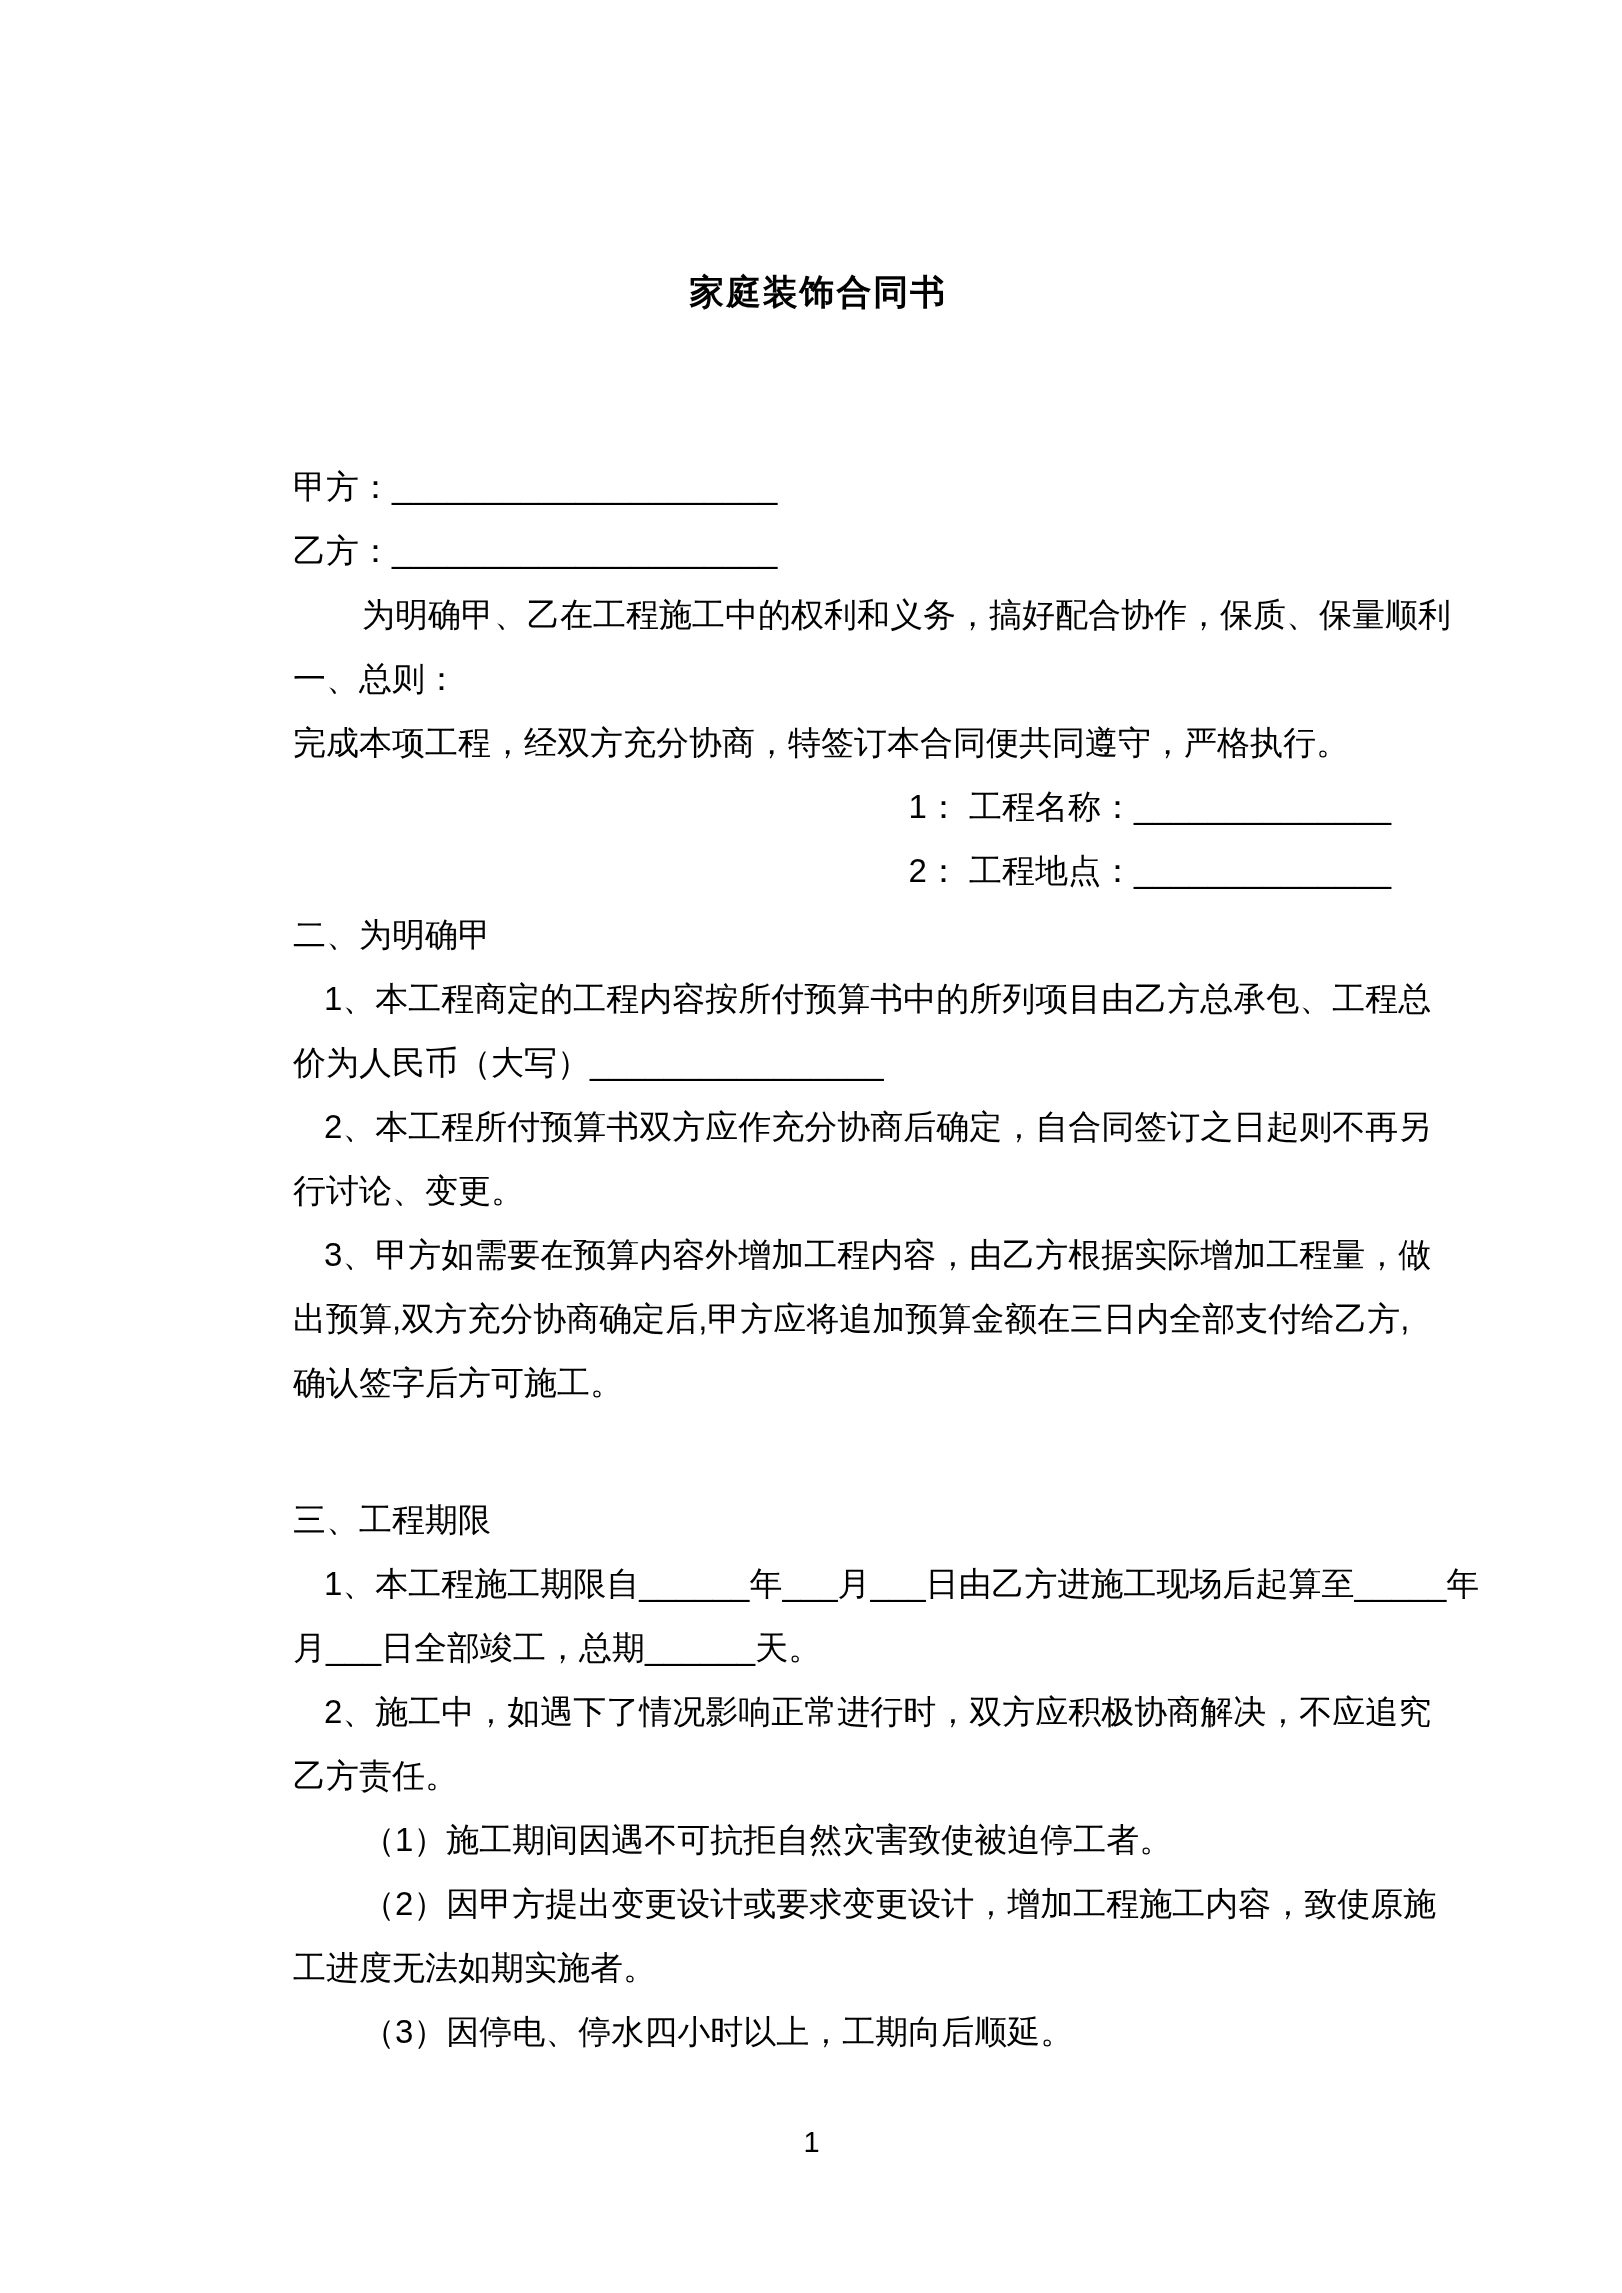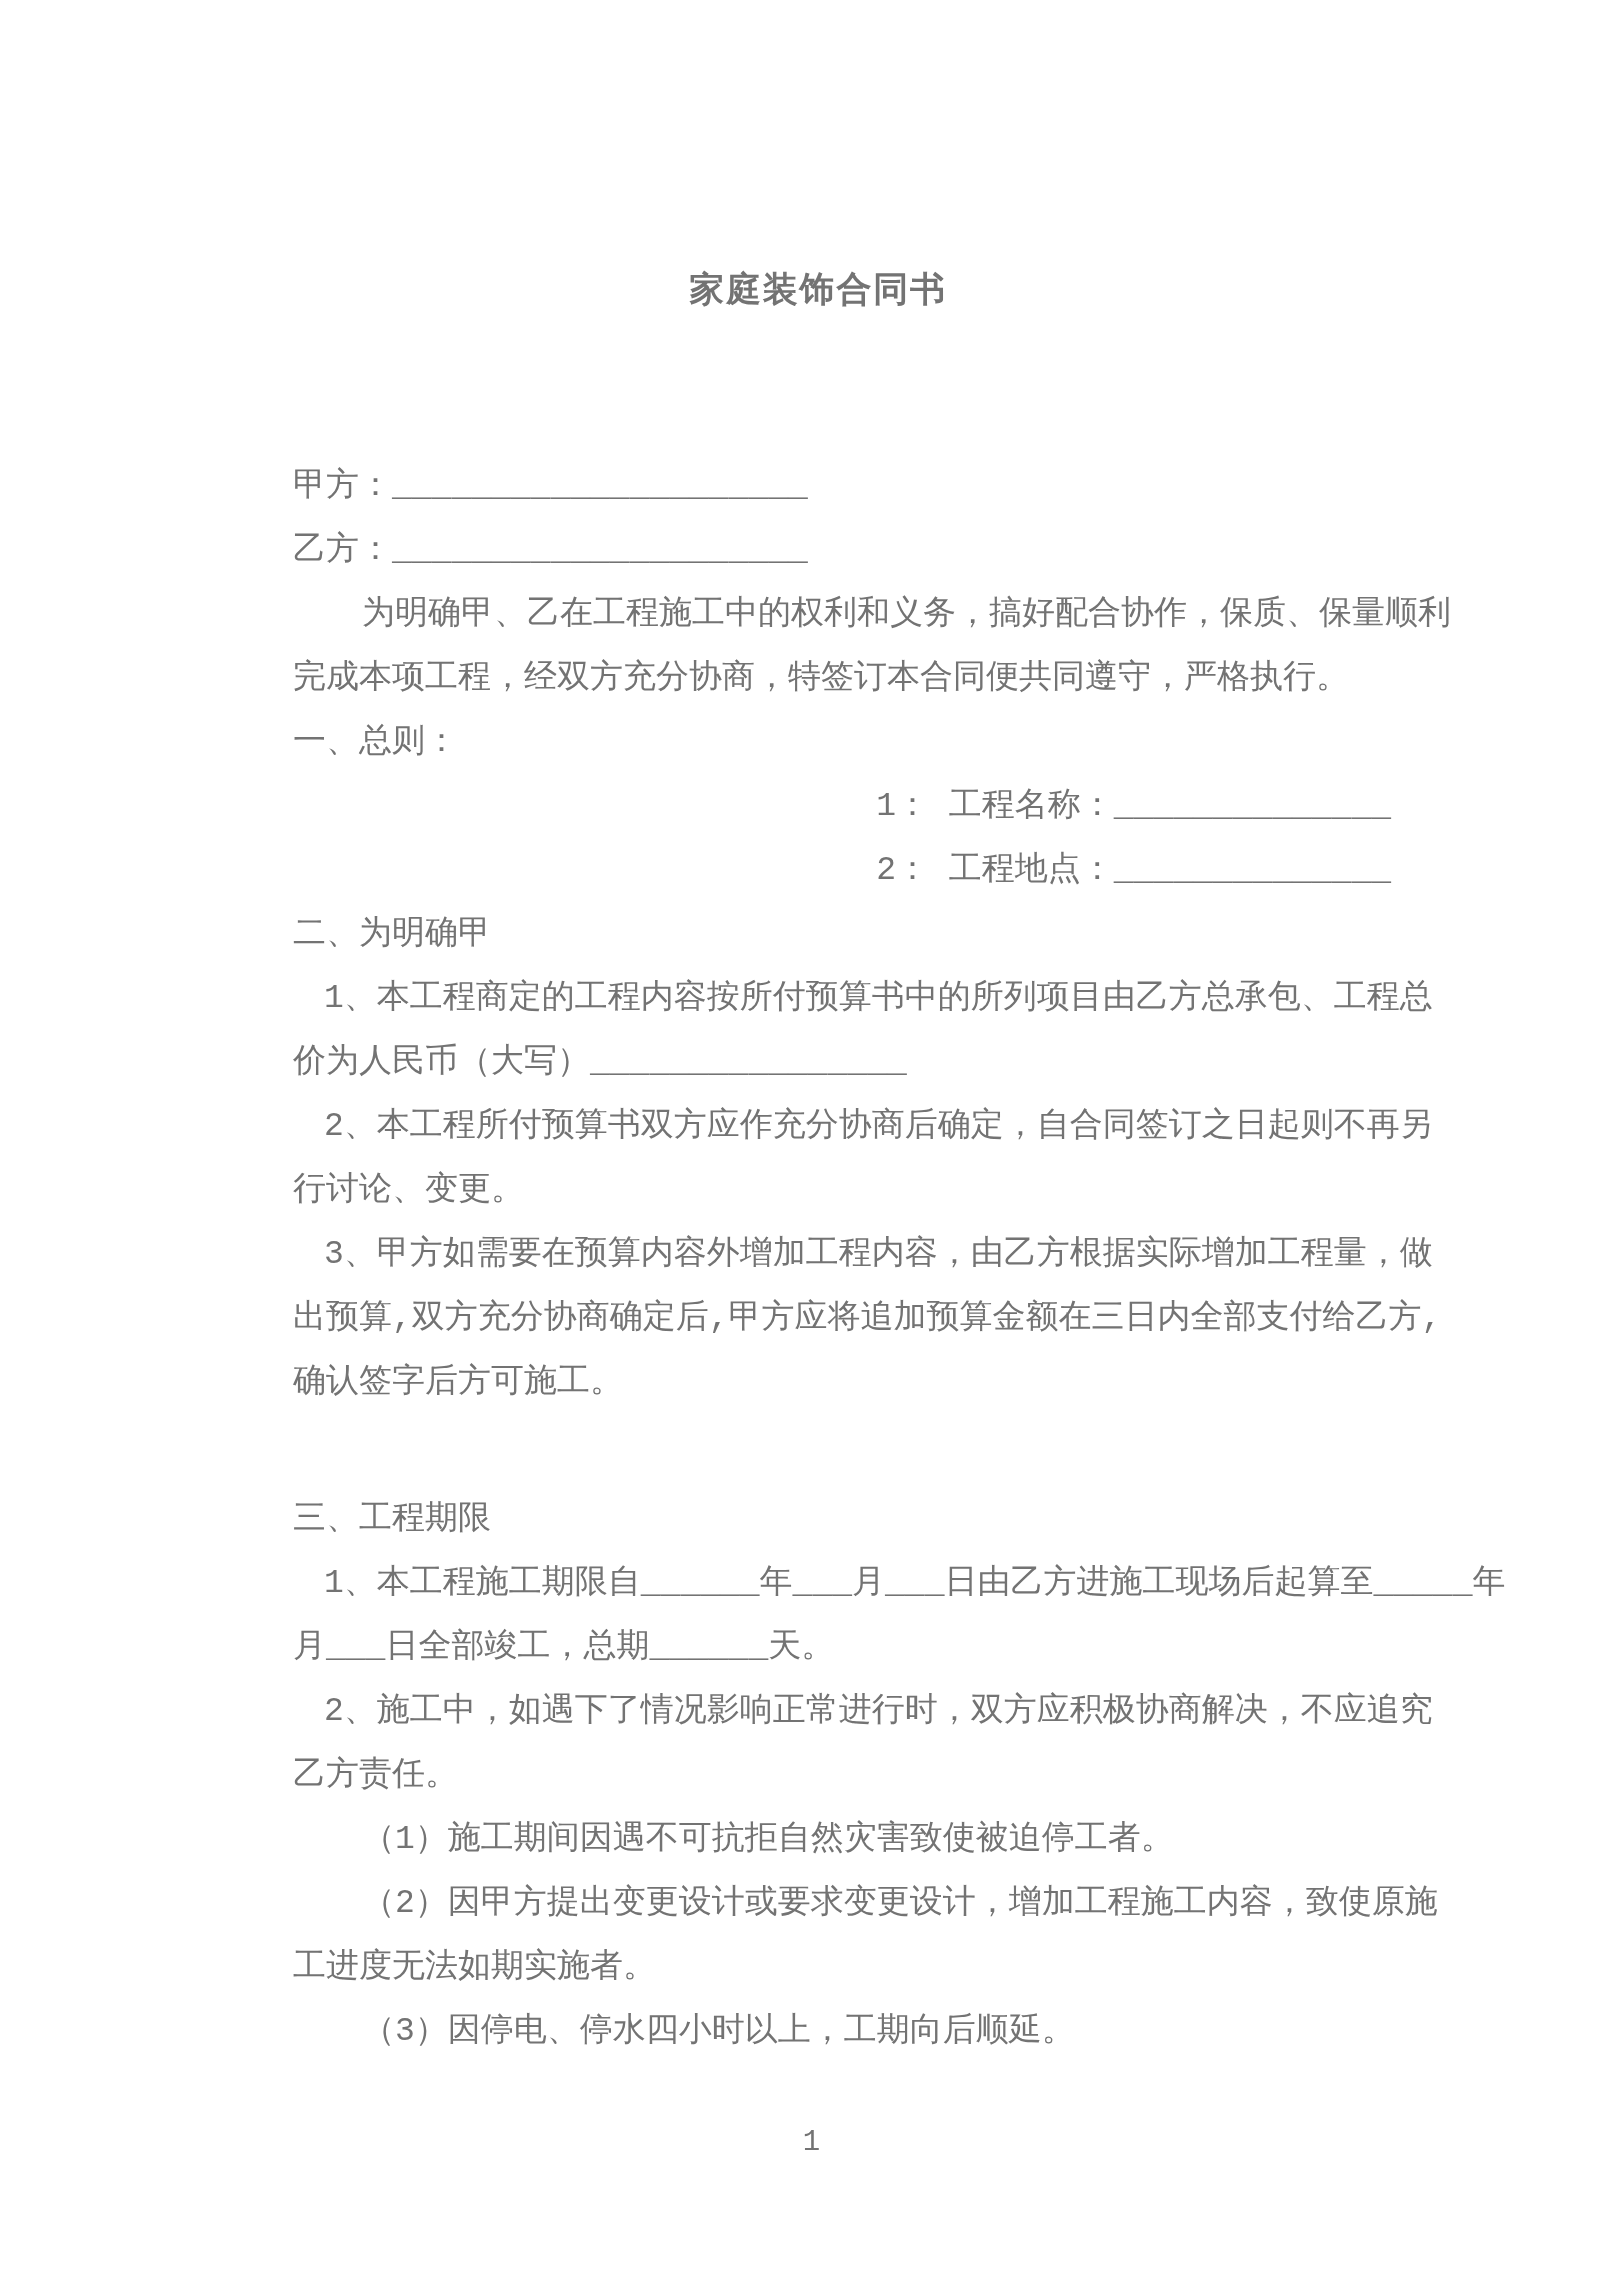--- a/index.html
+++ b/index.html
@@ -5,22 +5,22 @@
   html, body {
     margin: 0;
     padding: 0;
     background: #ffffff;
   }
   .page {
     position: relative;
     width: 1623px;
     height: 2294px;
     background: #ffffff;
-    color: #737373;
-    font-family: Liberation Mono, monospace;
+    color: #000000;
+    font-family: Liberation Sans, sans-serif;
     overflow: hidden;
   }
   .content {
     padding: 260px 0 0 245px;
     width: 1146px;
     font-size: 33px;
     line-height: 64px;
   }
   .doc-title {
     text-align: center;
@@ -51,22 +51,22 @@
 </head>
 <body>
 
 <div class="page">
   <div class="content">
     <div class="doc-title">家庭装饰合同书</div>
 
     <div class="line">甲方：_____________________</div>
     <div class="line">乙方：_____________________</div>
     <div class="line ind2">为明确甲、乙在工程施工中的权利和义务，搞好配合协作，保质、保量顺利</div>
+    <div class="line">一、总则：</div>
     <div class="line">完成本项工程，经双方充分协商，特签订本合同便共同遵守，严格执行。</div>
-    <div class="line">一、总则：</div>
     <div class="line ind1">1： 工程名称：______________</div>
     <div class="line ind1">2： 工程地点：______________</div>
     <div class="line">二、为明确甲</div>
     <div class="line ind1">1、本工程商定的工程内容按所付预算书中的所列项目由乙方总承包、工程总</div>
     <div class="line">价为人民币（大写）________________</div>
     <div class="line ind1">2、本工程所付预算书双方应作充分协商后确定，自合同签订之日起则不再另</div>
     <div class="line">行讨论、变更。</div>
     <div class="line ind1">3、甲方如需要在预算内容外增加工程内容，由乙方根据实际增加工程量，做</div>
     <div class="line">出预算,双方充分协商确定后,甲方应将追加预算金额在三日内全部支付给乙方,</div>
     <div class="line">确认签字后方可施工。</div>

